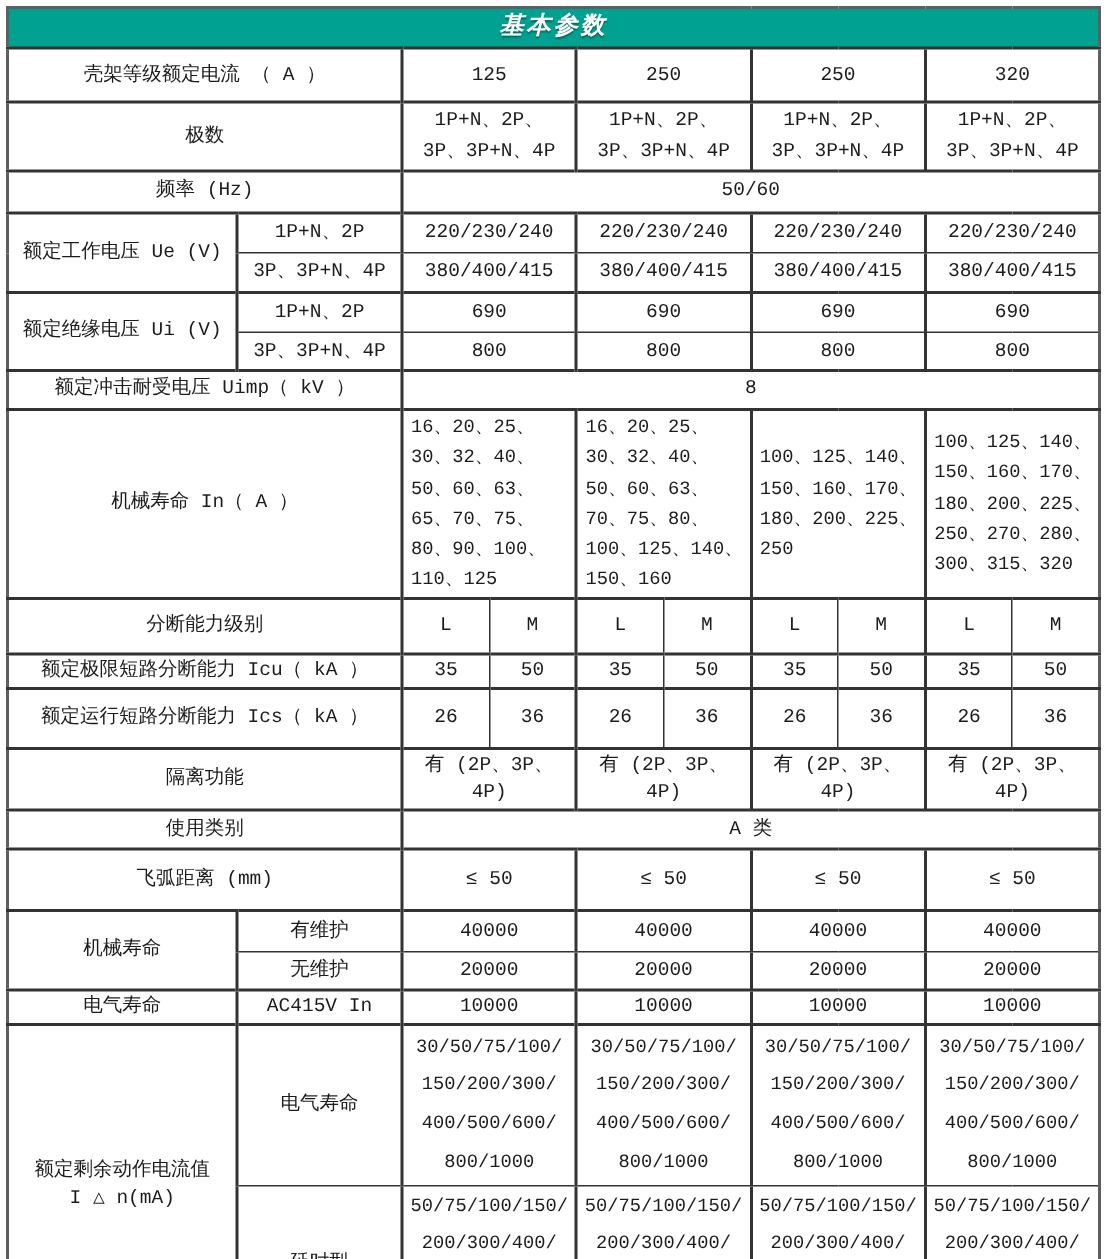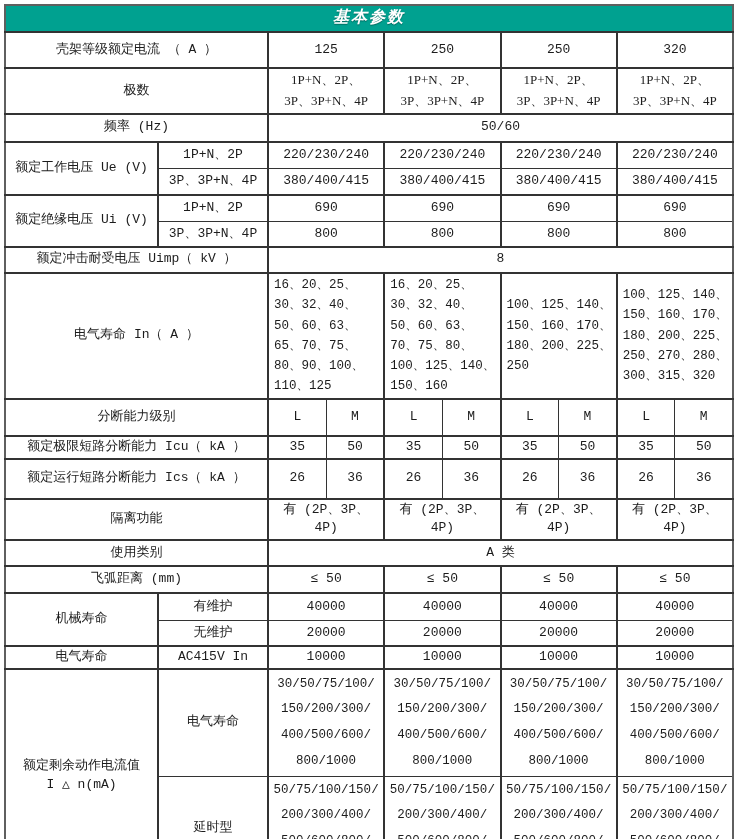--- a/index.html
+++ b/index.html
@@ -43,21 +43,21 @@
     line-height:1.62;
     white-space:pre-line;
   }
   td.resid {
     font-size:12.5px;
     line-height:2.05;
     white-space:pre-line;
     padding:1px 1px;
     margin-left:28px;
   }
-  td.lab2 { white-space:pre-line; line-height:1.6;font-family:Liberation Serif, serif; }
+  td.lab2 { white-space:pre-line; line-height:1.6; }
 </style>
 </head>
 <body>
 
 <div class="wrap">
 <table class="spec">
   <colgroup>
     <col style="width:153px">
         <col style="width:110px">
     <col>
@@ -131,21 +131,21 @@
     <td colspan="2" class="csep">800</td>
     <td colspan="2" class="csep">800</td>
   </tr>
 
   <tr class="sec" style="height:26px">
     <td colspan="2">额定冲击耐受电压 Uimp（ kV ）</td>
     <td colspan="8" class="csep">8</td>
   </tr>
 
   <tr class="sec" style="height:126px">
-    <td colspan="2">电气寿命 In（ A ）</td>
+    <td colspan="2">机械寿命 In（ A ）</td>
     <td colspan="2" class="csep list">16、20、25、
 30、32、40、
 50、60、63、
 65、70、75、
 80、90、100、
 110、125</td>
     <td colspan="2" class="csep list">16、20、25、
 30、32、40、
 50、60、63、
 70、75、80、
@@ -204,21 +204,21 @@
     <td colspan="2" class="csep">有 (2P、3P、4P)</td>
     <td colspan="2" class="csep">有 (2P、3P、4P)</td>
     <td colspan="2" class="csep">有 (2P、3P、4P)</td>
   </tr>
 
   <tr class="sec" style="height:26px">
     <td colspan="2">使用类别</td>
     <td colspan="8" class="csep">A 类</td>
   </tr>
 
-  <tr class="sec" style="height:27px">
+  <tr class="sec" style="height:41px">
     <td colspan="2">飞弧距离 (mm)</td>
     <td colspan="2" class="csep">≤ 50</td>
     <td colspan="2" class="csep">≤ 50</td>
     <td colspan="2" class="csep">≤ 50</td>
     <td colspan="2" class="csep">≤ 50</td>
   </tr>
 
   <tr class="sec" style="height:27px">
     <td rowspan="2">机械寿命</td>
     <td class="csep">有维护</td>

